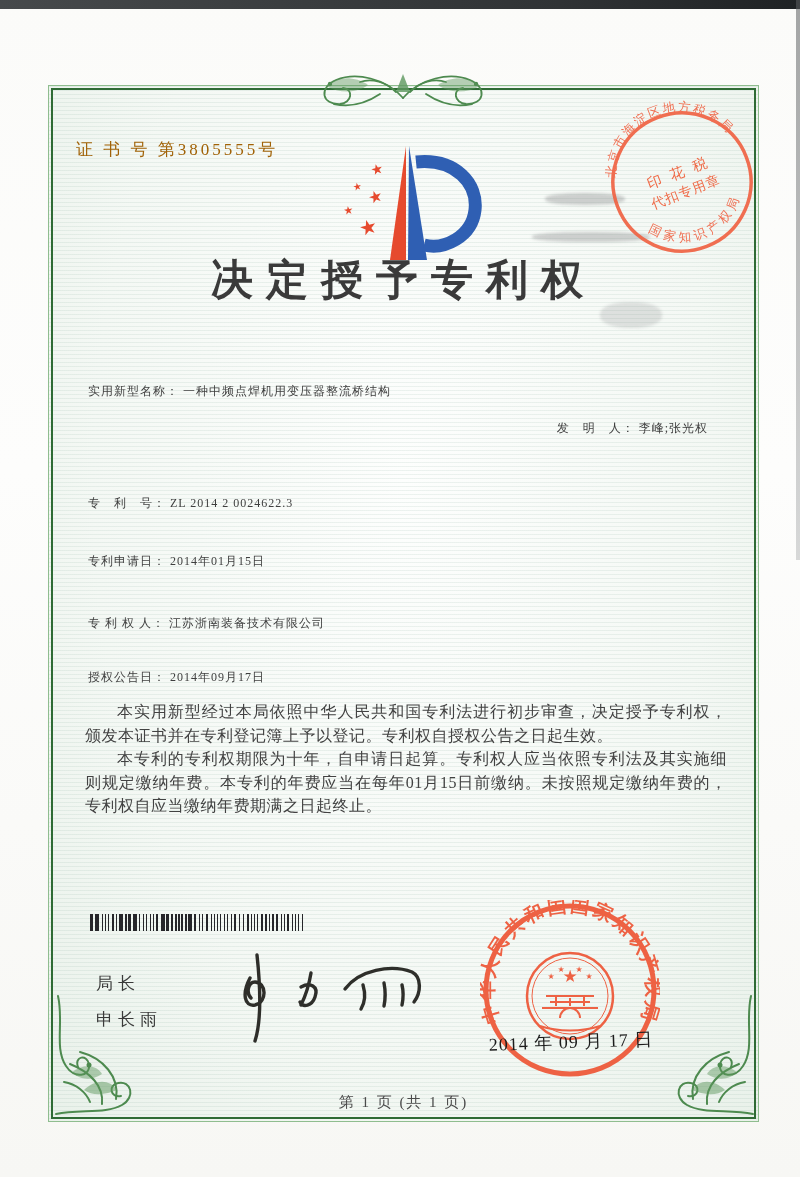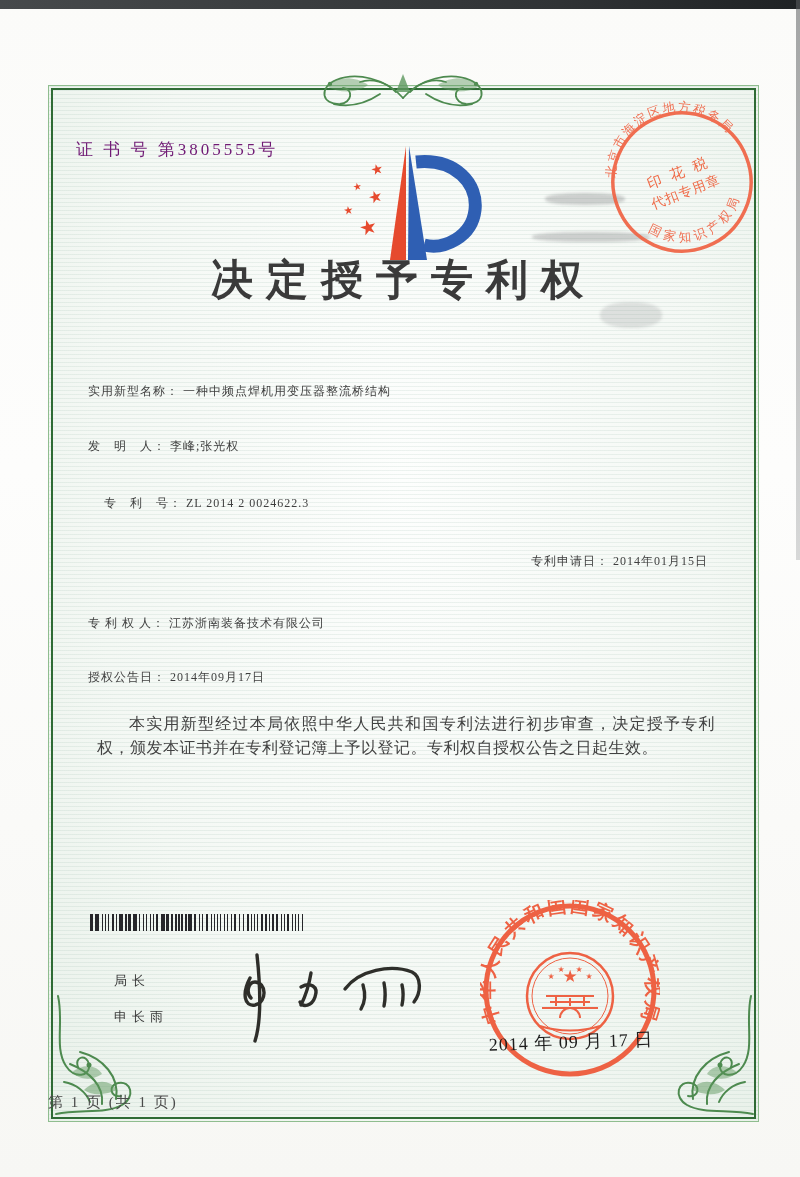--- a/index.html
+++ b/index.html
@@ -17,38 +17,38 @@
   .frame{
     left:48px;top:85px;width:711px;height:1037px;box-sizing:border-box;
     border:1px solid #8fbd8f;
     background:
       repeating-linear-gradient(180deg, rgba(122,164,146,.13) 0px, rgba(122,164,146,.13) 1px, rgba(255,255,255,0) 1px, rgba(255,255,255,0) 4px),
       radial-gradient(ellipse at 50% 38%, #fdfefd 0%, #f4f8f4 62%, #e9f1ea 100%);
   }
   .frame::before{
     content:"";position:absolute;inset:2px;border:2px solid #2f6b35;pointer-events:none;
   }
-  .cert-no{left:76px;top:138px;font-size:17px;letter-spacing:3px;color:#701a75;}
+  .cert-no{left:76px;top:138px;font-size:17px;letter-spacing:3px;color:#a16207;}
   .title{
     left:48px;top:252px;width:711px;text-align:center;
     font-size:42px;font-weight:700;letter-spacing:13px;color:#3a3a3a;
   }
   .field{left:88px;width:620px;font-size:12px;color:#3e3e3e;white-space:nowrap;}
   .field .lab{letter-spacing:1px;}
   .field .val{margin-left:4px;letter-spacing:1px;}
   .paras{left:85px;top:700px;width:642px;}
   .paras p{
-    margin:12px;font-size:16px;line-height:23.5px;text-align:justify;
+    margin:0;font-size:16px;line-height:23.5px;text-align:justify;
     text-indent:2em;color:#424242;letter-spacing:.5px;
   }
   .barcode{left:90px;top:914px;width:218px;height:17px;display:flex;align-items:stretch;}
   .barcode div{background:#26262a;height:100%;}
-  .signer{left:114px;font-family:"Liberation Sans","DejaVu Sans",sans-serif;
-    font-size:13px;color:#3a3a3a;letter-spacing:5px;}
-  .footer{left:48px;top:1093px;width:711px;font-size:15px;
+  .signer{left:96px;font-family:"Liberation Sans","DejaVu Sans",sans-serif;
+    font-size:17px;color:#3a3a3a;letter-spacing:5px;}
+  .footer{left:48px;top:1093px;width:711px;text-align:center;font-size:15px;
     letter-spacing:2px;color:#4a4a4a;}
   .date-line{left:485px;top:1030px;width:172px;text-align:center;font-size:18px;
     letter-spacing:1px;color:#1c1c1c;transform:rotate(-2deg);}
   .smudge{background:rgba(110,110,112,.30);filter:blur(1.6px);border-radius:45%;}
   .seal-wrap{left:480px;top:900px;width:180px;height:180px;opacity:.92;}
   .stamp-wrap{left:596px;top:96px;width:172px;height:172px;transform:rotate(-21deg);opacity:.9;}
   svg text{font-family:"Liberation Serif","DejaVu Serif",serif;}
 </style>
 </head>
 <body>
@@ -136,38 +136,39 @@
   </text>
   <text x="86" y="81" text-anchor="middle" font-size="14.5" fill="#ef5b35" letter-spacing="3">印 花 税</text>
   <text x="86" y="101" text-anchor="middle" font-size="13.5" fill="#ef5b35" letter-spacing="1">代扣专用章</text>
 </svg>
 
 <div class="abs title">决定授予专利权</div>
 
 <div class="abs field" style="top:383px;">
   <span class="lab">实用新型名称：</span><span class="val">一种中频点焊机用变压器整流桥结构</span>
 </div>
-<div class="abs field" style="top:438px;">
+<div class="abs field" style="top:420px;text-align:right;">
   <span class="lab">发　明　人：</span><span class="val">李峰;张光权</span>
 </div>
-<div class="abs field" style="top:495px;margin-left:16px;">
+<div class="abs field" style="top:495px;">
   <span class="lab">专　利　号：</span><span class="val">ZL 2014 2 0024622.3</span>
 </div>
-<div class="abs field" style="top:553px;text-align:right;">
+<div class="abs field" style="top:553px;">
   <span class="lab">专利申请日：</span><span class="val">2014年01月15日</span>
 </div>
 <div class="abs field" style="top:615px;">
   <span class="lab">专 利 权 人：</span><span class="val">江苏浙南装备技术有限公司</span>
 </div>
 <div class="abs field" style="top:669px;">
   <span class="lab">授权公告日：</span><span class="val">2014年09月17日</span>
 </div>
 
 <div class="abs paras">
   <p>本实用新型经过本局依照中华人民共和国专利法进行初步审查，决定授予专利权，颁发本证书并在专利登记簿上予以登记。专利权自授权公告之日起生效。</p>
+  <p>本专利的专利权期限为十年，自申请日起算。专利权人应当依照专利法及其实施细则规定缴纳年费。本专利的年费应当在每年01月15日前缴纳。未按照规定缴纳年费的，专利权自应当缴纳年费期满之日起终止。</p>
 </div>
 
 <div class="abs barcode">
     <div style="width: 2.5px; margin-right: 2.5px;"></div>
     <div style="width: 4px; margin-right: 2.5px;"></div>
     <div style="width: 1.5px; margin-right: 1.5px;"></div>
     <div style="width: 1.5px; margin-right: 1.5px;"></div>
     <div style="width: 1.5px; margin-right: 2.5px;"></div>
     <div style="width: 2.5px; margin-right: 1.5px;"></div>
     <div style="width: 1.5px; margin-right: 1.5px;"></div>

